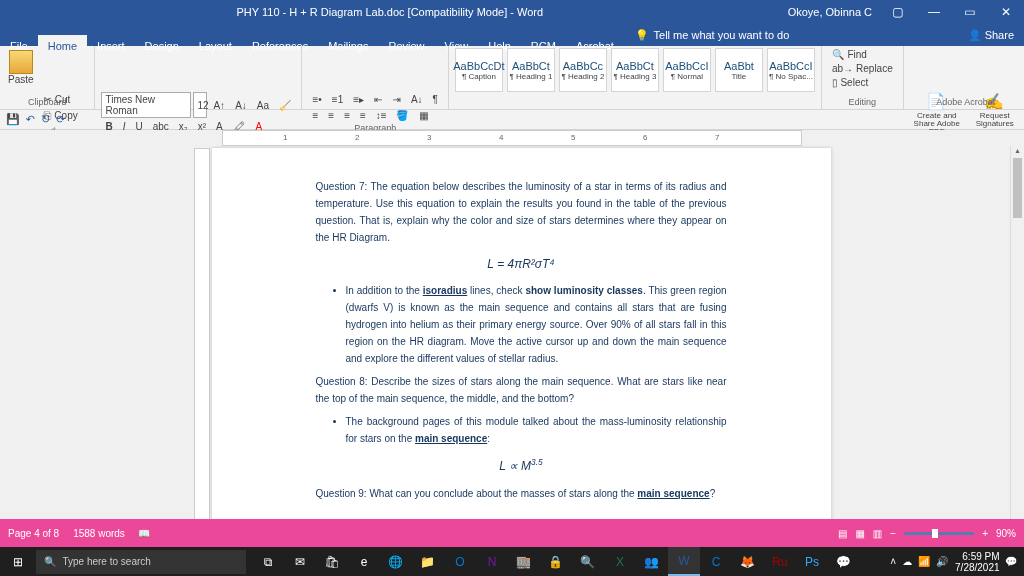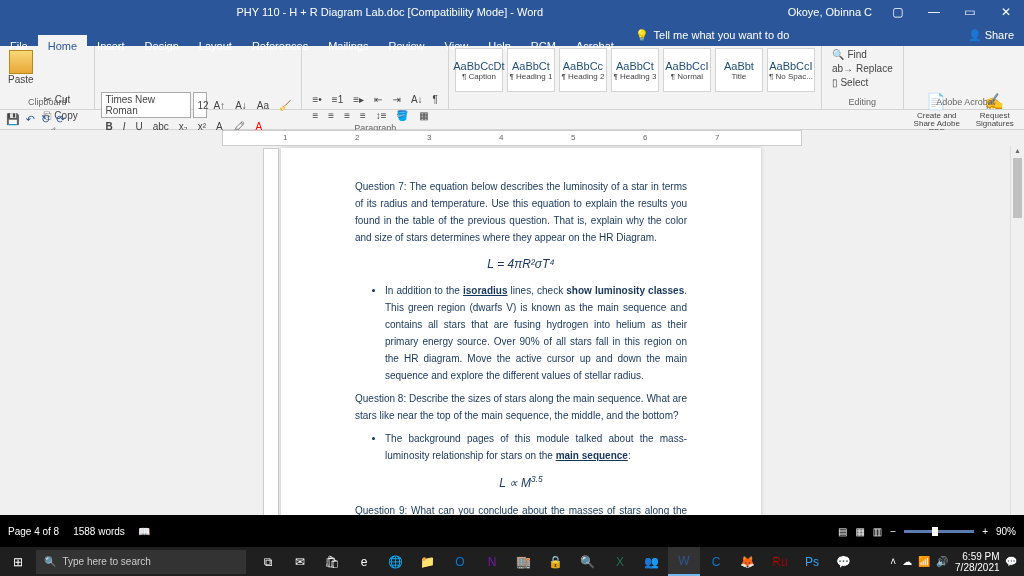--- a/index.html
+++ b/index.html
@@ -34,32 +34,32 @@
 .editing-item { padding: 1px 4px; display: flex; align-items: center; gap: 3px; }
 
 .qat { background: #f3f3f3; border-bottom: 1px solid #d4d4d4; height: 20px; display: flex; align-items: center; padding: 0 6px; gap: 6px; font-size: 11px; color: #2b579a; }
 
 .doc-area { background: #f0f0f0; height: 417px; position: relative; overflow: hidden; display: flex; flex-direction: column; }
 .ruler-h { height: 16px; background: #f0f0f0; display: flex; justify-content: center; }
 .ruler-h-inner { width: 580px; height: 16px; background: #fff; border: 1px solid #ccc; position: relative; font-size: 8px; color: #666; }
 .ruler-h-inner .tick { position: absolute; top: 2px; }
 .doc-wrap { flex: 1; display: flex; justify-content: center; overflow-y: auto; padding-top: 2px; }
 .ruler-v { width: 16px; background: #fff; border: 1px solid #ccc; margin-right: 2px; }
-.page { width: 480px; background: #fff; box-shadow: 0 0 4px rgba(0,0,0,0.2); padding: 30px 74px; font-family: "Times New Roman", serif; font-size: 10px; color: #17365d; line-height: 1.7; }
+.page { width: 619px; background: #fff; box-shadow: 0 0 4px rgba(0,0,0,0.2); padding: 30px 104px; font-family: "Times New Roman", serif; font-size: 10px; color: #17365d; line-height: 1.7; }
 .page p { margin-bottom: 6px; text-align: justify; }
 .page .eq { text-align: center; font-style: italic; font-size: 12px; margin: 8px 0; }
 .page ul { margin: 6px 0 6px 30px; }
 .page li { text-align: justify; margin-bottom: 4px; }
 .page b { font-weight: bold; }
 .page u { text-decoration: underline; }
 .scrollbar-v { position: absolute; right: 0; top: 16px; bottom: 0; width: 14px; background: #f0f0f0; border-left: 1px solid #ddd; }
 .scrollbar-v .thumb { position: absolute; top: 12px; left: 2px; right: 2px; height: 60px; background: #c0c0c0; }
 .scrollbar-v .arrow { position: absolute; left: 0; right: 0; height: 12px; text-align: center; font-size: 8px; color: #666; }
 
-.statusbar { position: absolute; bottom: 29px; left: 0; right: 0; background: #000000; color: #fff; height: 20px; display: flex; align-items: center; font-size: 10px; padding: 16px 8px; gap: 14px; }
+.statusbar { position: absolute; bottom: 29px; left: 0; right: 0; background: #ec4899; color: #fff; height: 28px; display: flex; align-items: center; font-size: 10px; padding: 4px 8px; gap: 14px; }
 .statusbar .right { margin-left: auto; display: flex; align-items: center; gap: 8px; }
 .zoom-slider { width: 70px; height: 3px; background: #5a7ab0; position: relative; }
 .zoom-slider .handle { position: absolute; left: 40%; top: -3px; width: 6px; height: 9px; background: #fff; }
 
 .taskbar { position: absolute; bottom: 0; left: 0; right: 0; height: 29px; background: #1f1f1f; display: flex; align-items: center; color: #fff; font-size: 10px; }
 .taskbar .start { width: 36px; text-align: center; font-size: 12px; }
 .taskbar .search { background: #333; height: 24px; width: 210px; display: flex; align-items: center; padding: 0 8px; gap: 6px; color: #ccc; }
 .taskbar .apps { display: flex; gap: 0; margin-left: 6px; }
 .taskbar .app { width: 32px; height: 29px; display: flex; align-items: center; justify-content: center; font-size: 12px; }
 .taskbar .word { border-bottom: 2px solid #76b9ed; background: #333; }

